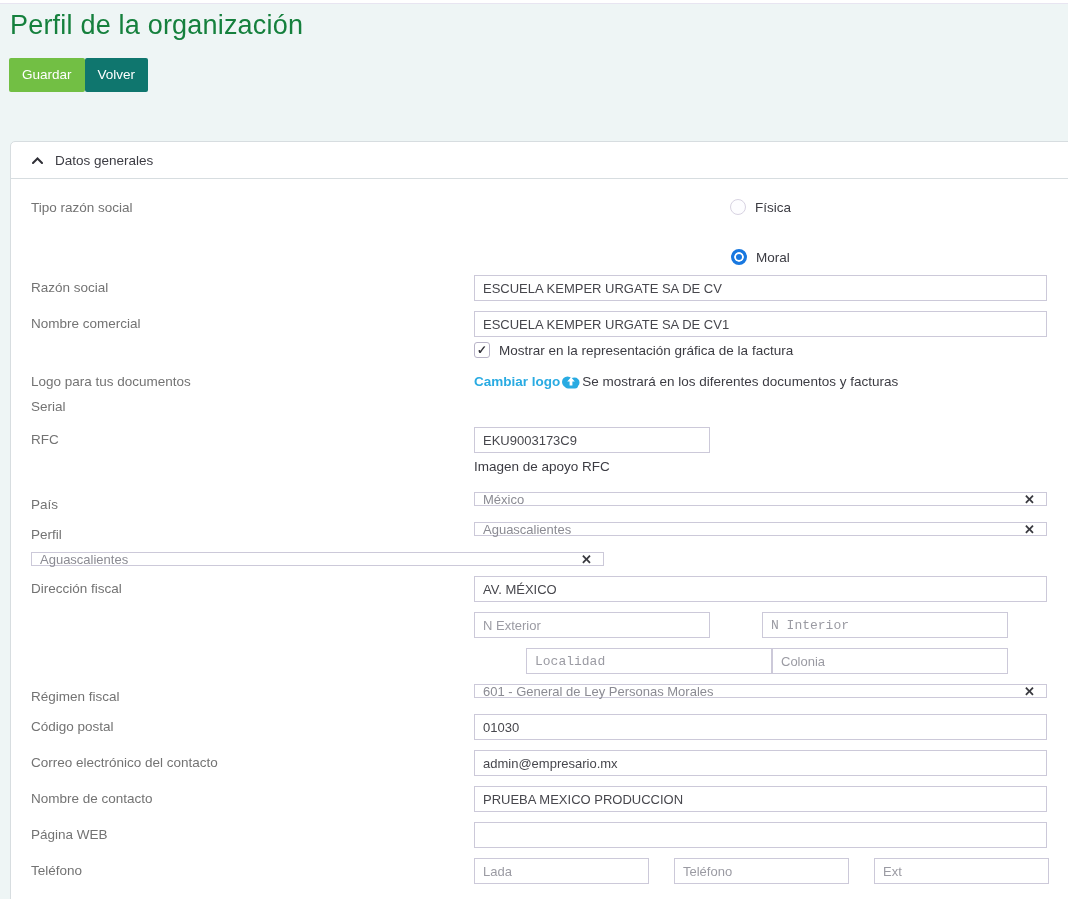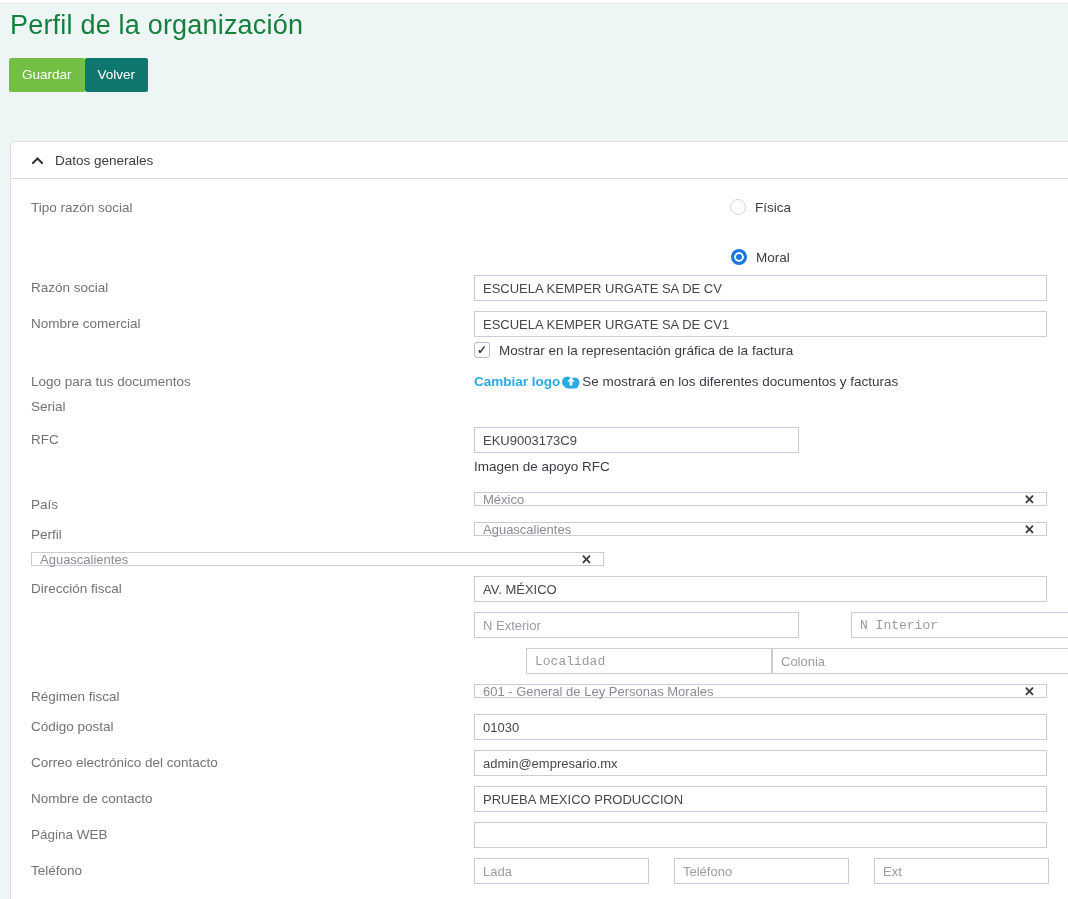--- a/index.html
+++ b/index.html
@@ -75,21 +75,21 @@
     font-size:12px; font-weight:700; color:#33333a; cursor:pointer; line-height:1;
   }
   .check-lbl { font-size:13.5px; color:#3c3c43; }
 
   .logo-line { display:flex; align-items:center; gap:0; padding-top:3px; height:22px; }
   .link { font-size:13.5px; font-weight:700; color:#29abe2; text-decoration:none; cursor:pointer; }
   .note { font-size:13.5px; color:#3c3c43; }
 
   .helper-text { font-size:13.5px; color:#3c3c43; margin-top:6px; }
 
-  .half { width:325px; flex:none; }
+  .half { width:236px; flex:none; }
   .half2 { width:246px; flex:none; margin-left:52px;font-family:Liberation Mono, monospace; }
   .third { width:175px; flex:none; }
   .third + .third { margin-left:25px; }
 
   .row-tight   { margin-bottom:10px; }
   .row-logo    { margin-bottom:8px; }
   .row-serial  { margin-bottom:8px; height:20px; }
   .row-rfc     { margin-bottom:18px; }
   .row-phone   { margin-bottom:16px; }
 

